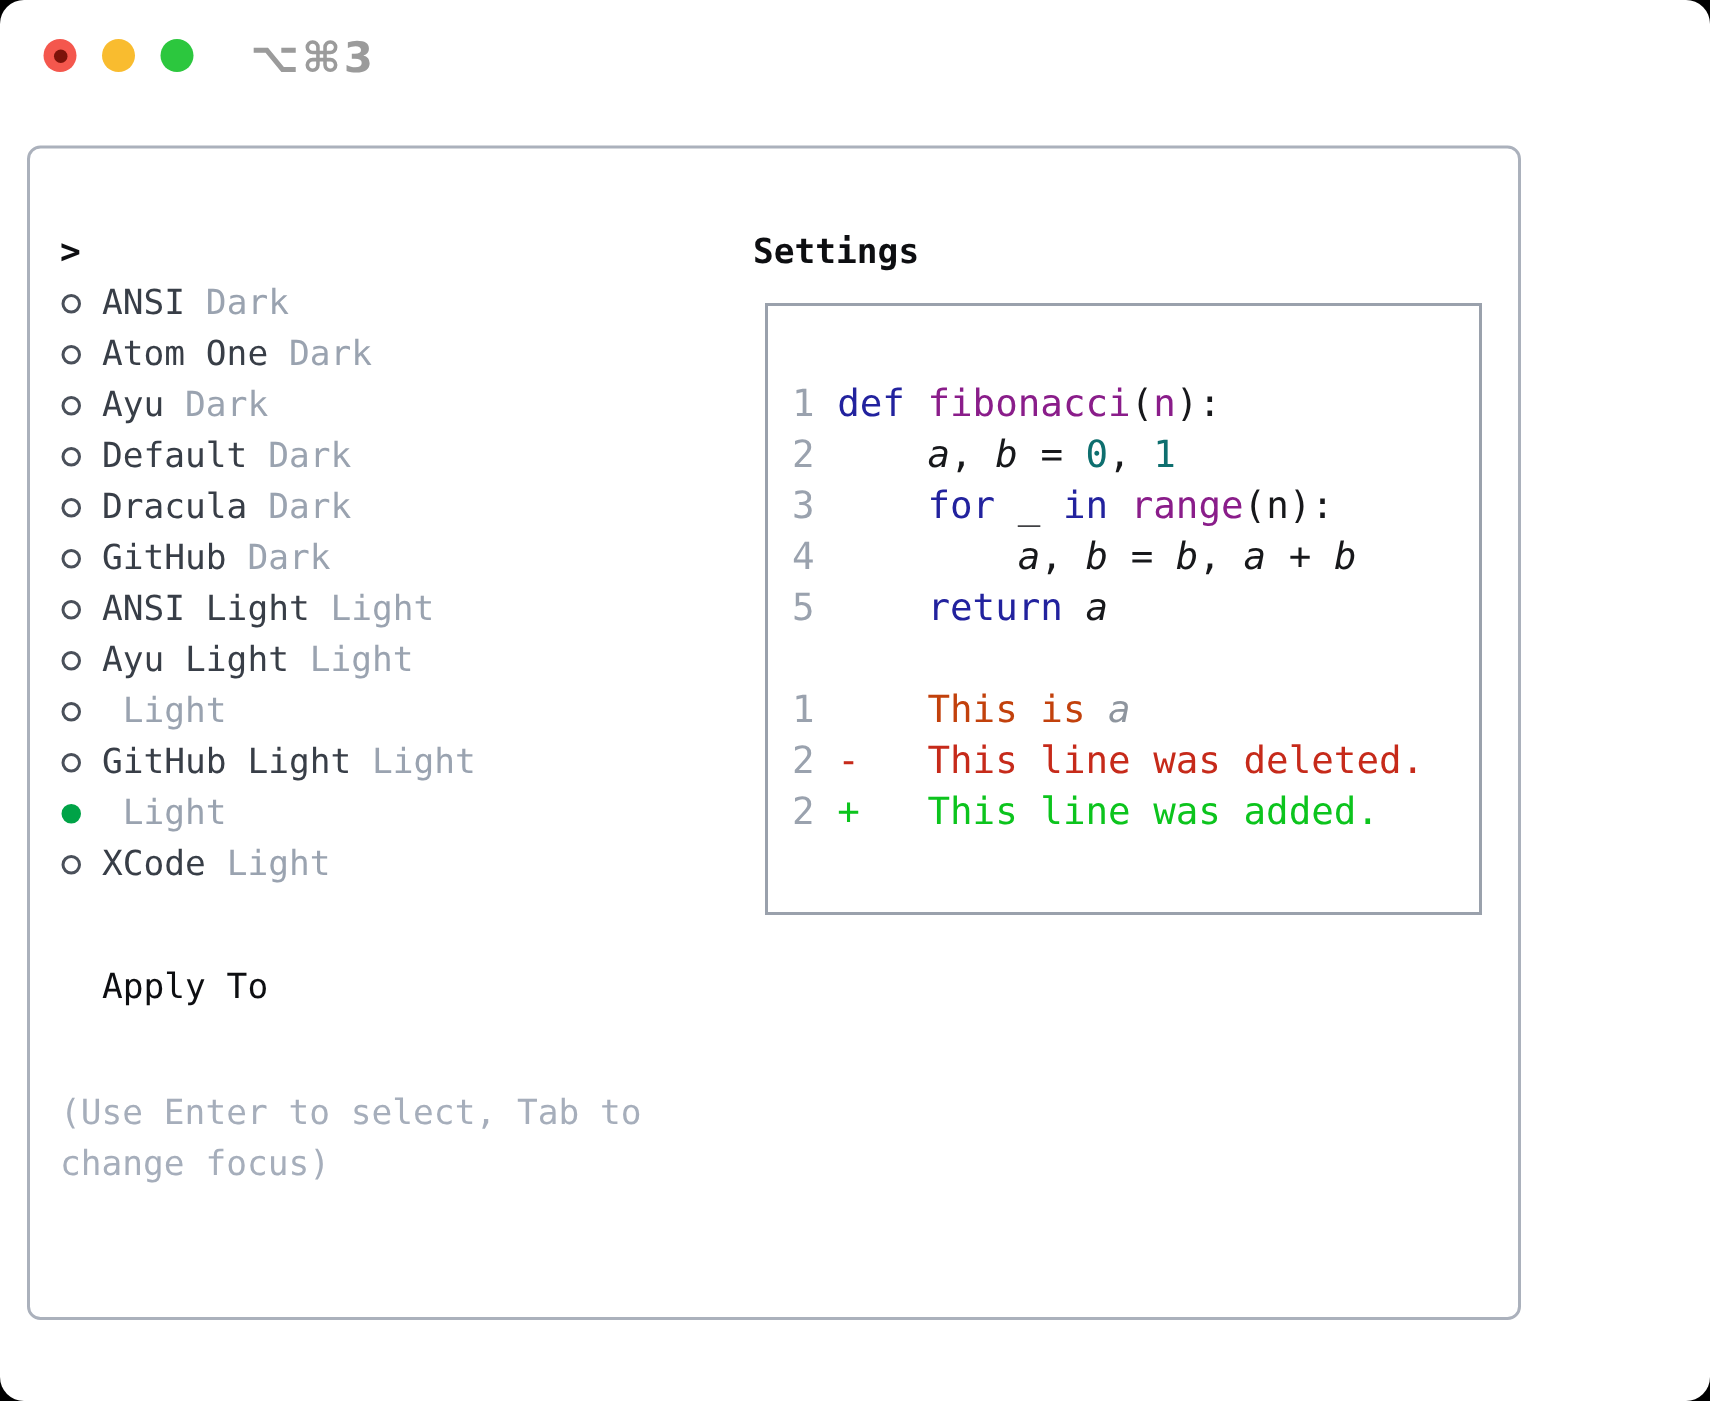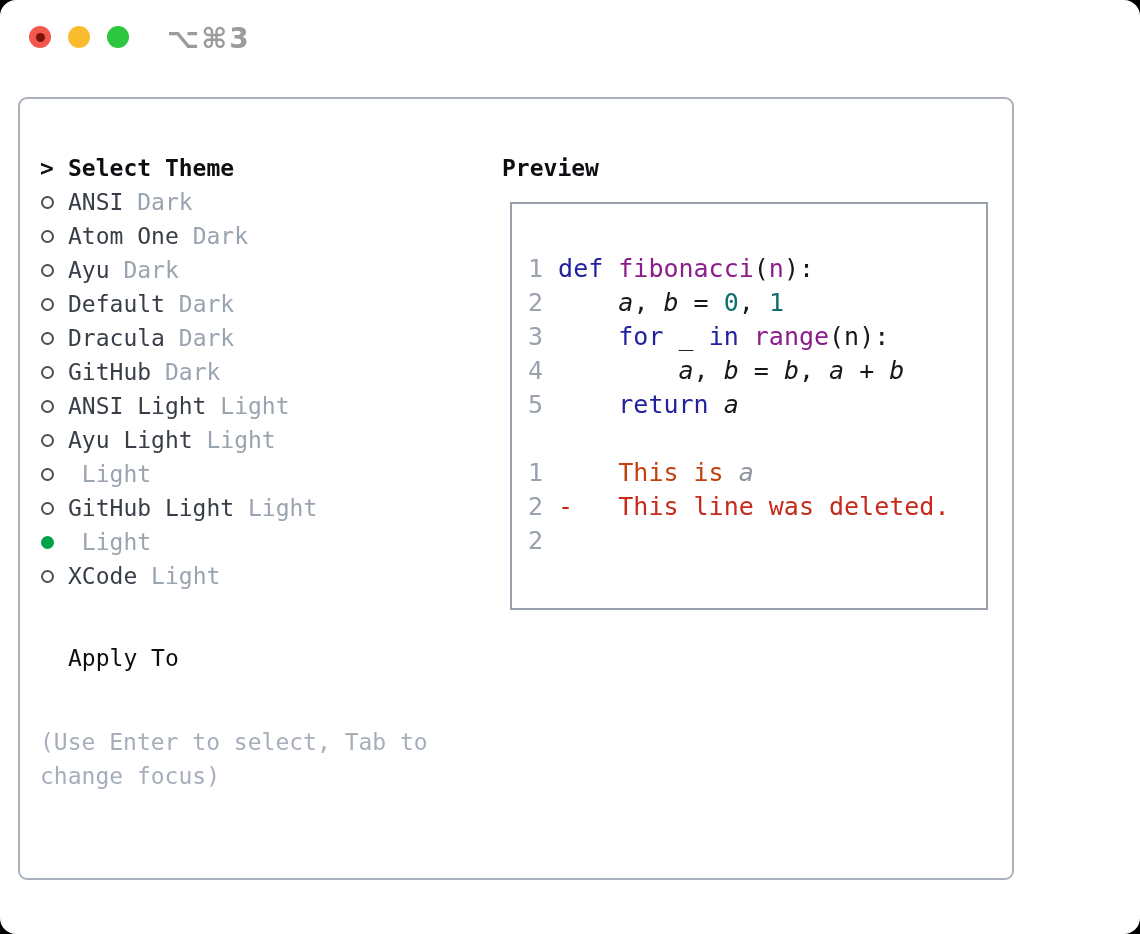--- a/index.html
+++ b/index.html
@@ -68,21 +68,21 @@
       <div class="light yellow"></div>
       <div class="light green"></div>
     </div>
     <div class="win-title">⌥⌘3</div>
   </div>
 
   <div class="panel">
 
     <div class="left-col">
       <div class="row hdr">
-        <span class="pfx">&gt;</span><span>Select Theme</span>
+        <span class="pfx">&gt;</span>
       </div>
       <div id="theme-list">
           <div class="row item"><span class="pfx"><span class="dot"></span></span><span class="name">ANSI</span><span class="tag"> Dark</span></div>
           <div class="row item"><span class="pfx"><span class="dot"></span></span><span class="name">Atom One</span><span class="tag"> Dark</span></div>
           <div class="row item"><span class="pfx"><span class="dot"></span></span><span class="name">Ayu</span><span class="tag"> Dark</span></div>
           <div class="row item"><span class="pfx"><span class="dot"></span></span><span class="name">Default</span><span class="tag"> Dark</span></div>
           <div class="row item"><span class="pfx"><span class="dot"></span></span><span class="name">Dracula</span><span class="tag"> Dark</span></div>
           <div class="row item"><span class="pfx"><span class="dot"></span></span><span class="name">GitHub</span><span class="tag"> Dark</span></div>
           <div class="row item"><span class="pfx"><span class="dot"></span></span><span class="name">ANSI Light</span><span class="tag"> Light</span></div>
           <div class="row item"><span class="pfx"><span class="dot"></span></span><span class="name">Ayu Light</span><span class="tag"> Light</span></div>
@@ -97,30 +97,30 @@
           <span class="pfx"></span><span>Apply To</span>
         </div>
       </div>
 
       <div class="hint">
         <div class="row">(Use Enter to select, Tab to</div>
         <div class="row">change focus)</div>
       </div>
     </div>
 
-    <div class="preview-title">Preview</div>
+    <div class="preview-title">Settings</div>
 
     <div class="preview-box">
       <div id="code-area">
           <div class="crow"><span class="ln">1</span><span class="tk-kw">def</span><span class="tk-pl"> </span><span class="tk-fn">fibonacci</span><span class="tk-pl">(</span><span class="tk-fn">n</span><span class="tk-pl">):</span></div>
           <div class="crow"><span class="ln">2</span><span class="tk-pl">    </span><span class="tk-var">a</span><span class="tk-pl">, </span><span class="tk-var">b</span><span class="tk-pl"> = </span><span class="tk-lit">0</span><span class="tk-pl">, </span><span class="tk-lit">1</span></div>
           <div class="crow"><span class="ln">3</span><span class="tk-pl">    </span><span class="tk-kw">for</span><span class="tk-pl"> _ </span><span class="tk-kw">in</span><span class="tk-pl"> </span><span class="tk-fn">range</span><span class="tk-pl">(n):</span></div>
           <div class="crow"><span class="ln">4</span><span class="tk-pl">        </span><span class="tk-var">a</span><span class="tk-pl">, </span><span class="tk-var">b</span><span class="tk-pl"> = </span><span class="tk-var">b</span><span class="tk-pl">, </span><span class="tk-var">a</span><span class="tk-pl"> + </span><span class="tk-var">b</span></div>
           <div class="crow"><span class="ln">5</span><span class="tk-pl">    </span><span class="tk-kw">return</span><span class="tk-pl"> </span><span class="tk-var">a</span></div>
           <div class="crow"><span class="ln"></span></div>
           <div class="crow"><span class="ln">1</span><span class="tk-ctx">    This is </span><span class="tk-ctxv">a</span></div>
           <div class="crow"><span class="ln">2</span><span class="tk-del">-   This line was deleted.</span></div>
-          <div class="crow"><span class="ln">2</span></div>
+          <div class="crow"><span class="ln">2</span><span class="tk-add">+   This line was added.</span></div>
         </div>
     </div>
 
   </div>
 </div>
 
 </body></html>

